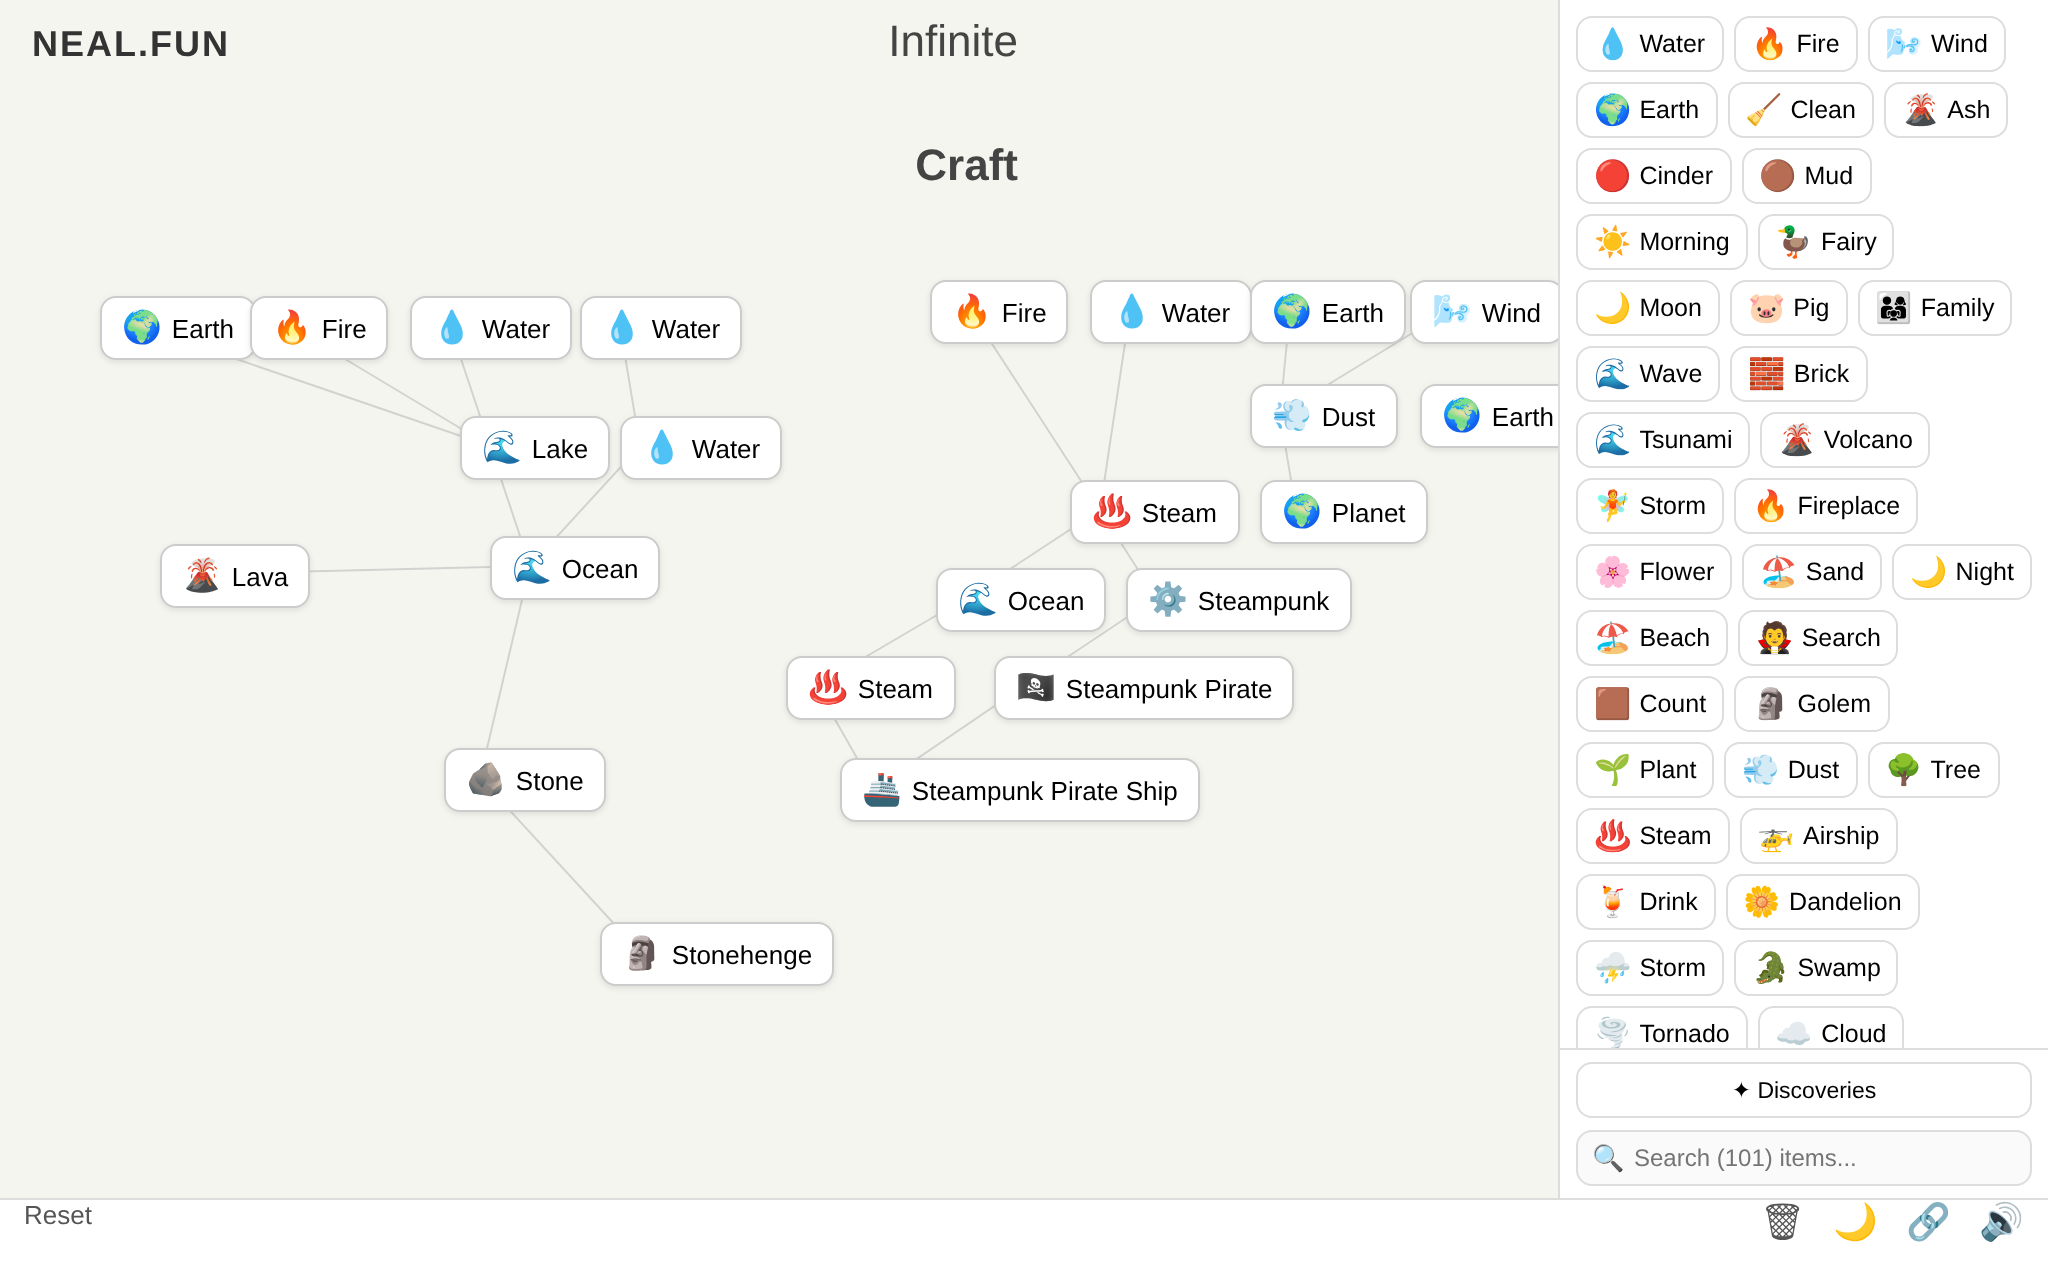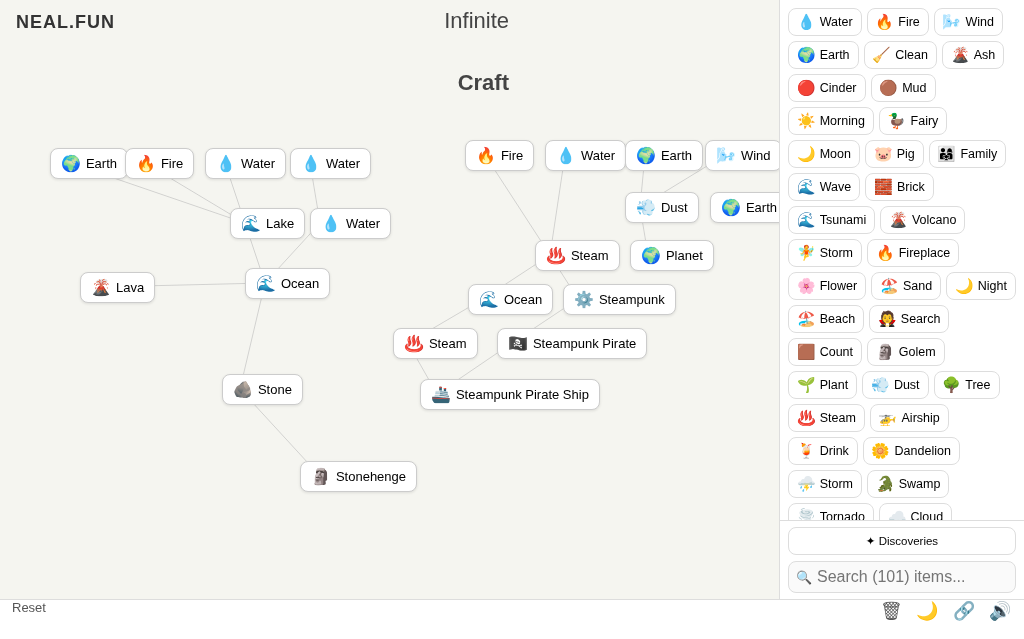--- a/index.html
+++ b/index.html
@@ -120,21 +120,21 @@
     }
 
     #search-input-container {
       position: relative;
     }
     #search-input {
       width: 100%;
       padding: 6px 10px 6px 28px;
       border: 1.5px solid #ddd;
       border-radius: 8px;
-      font-size: 16px;
+      font-size: 12px;
       outline: none;
       background: #fafafa;
     }
     #search-icon-label {
       position: absolute;
       left: 8px;
       top: 50%;
       transform: translateY(-50%);
       font-size: 13px;
       color: #999;

